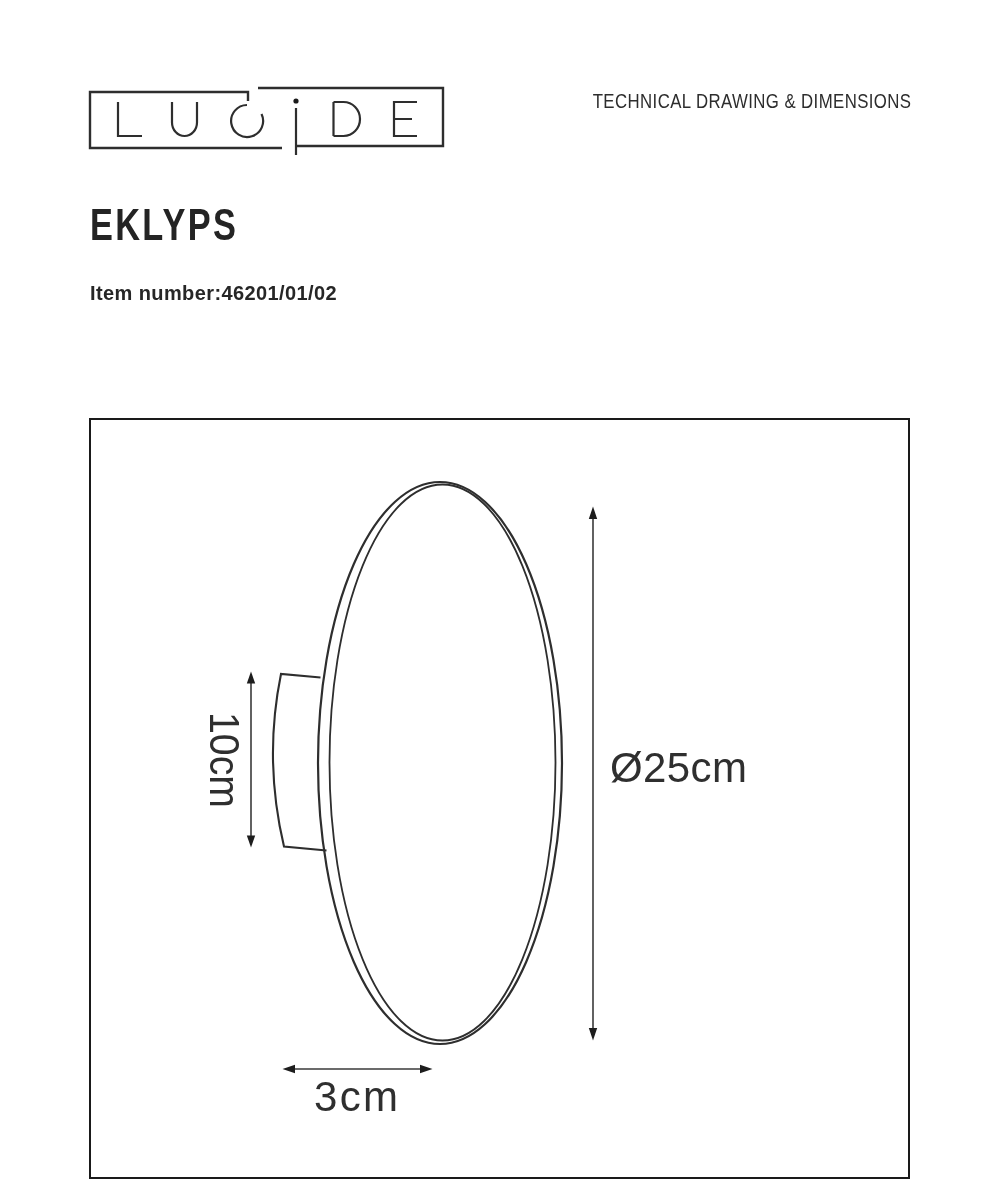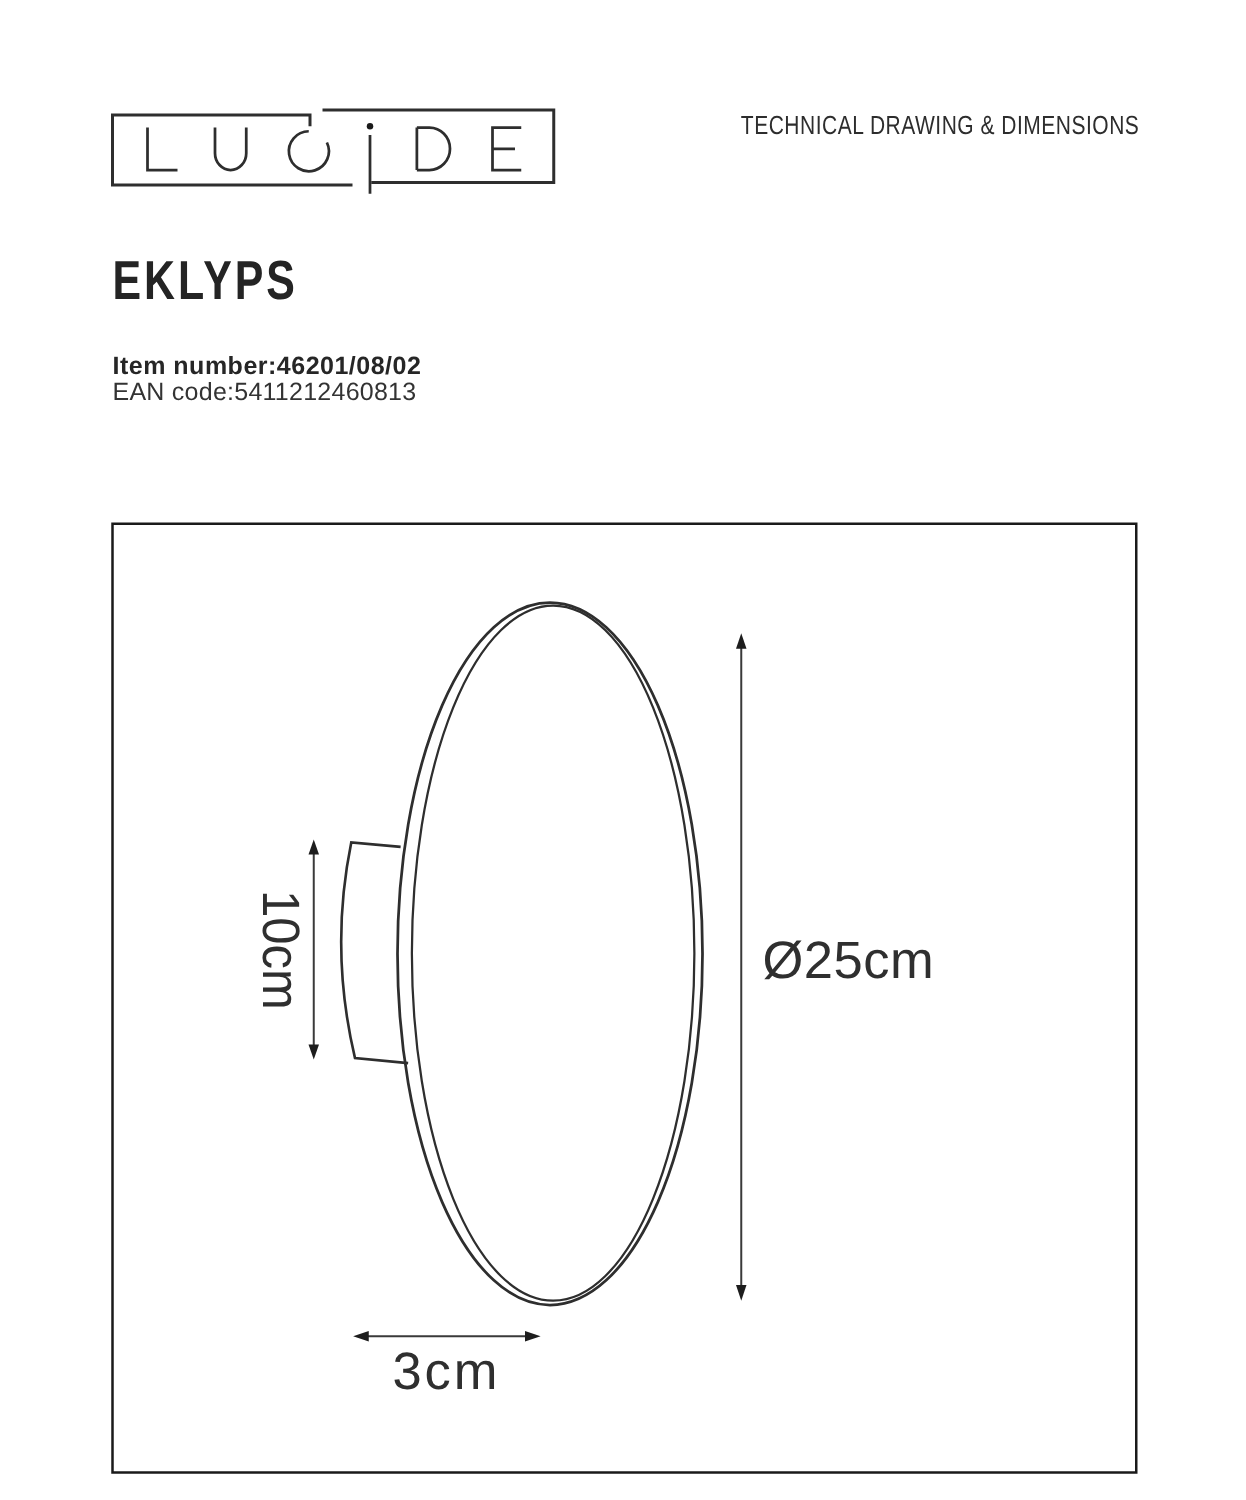--- a/index.html
+++ b/index.html
@@ -56,22 +56,21 @@
   <path class="stroke" stroke-width="2.2" d="M 296,108 L 296,155"></path>
   <path class="stroke" stroke-width="2.2" d="M 333.5,102 L 333.5,136 M 333.5,102 L 343.5,102 A 16.5,17 0 0 1 343.5,136 L 333.5,136"></path>
   <path class="stroke" stroke-width="2.2" d="M 417,102 L 394,102 L 394,136 L 417,136 M 394,119 L 412,119"></path>
 </svg>
 
 <div id="sheet-title" class="abs">TECHNICAL DRAWING &amp; DIMENSIONS</div>
 
 <div id="product-name" class="abs">EKLYPS</div>
 
 <div id="codes" class="abs">
-  <div id="item-number">Item number:46201/08/02</div>
-  <div id="ean-code">EAN code:5411212460813</div>
+  <div id="item-number">Item number:46201/01/02</div>
 </div>
 
 <svg id="drawing-svg" class="abs" viewBox="88 417 824 764" role="img">
 
   <rect x="90" y="419" width="819" height="759" fill="none" stroke="#1a1a1a" stroke-width="2"></rect>
 
   <ellipse cx="440" cy="763" rx="122" ry="281" class="stroke" stroke-width="2.2"></ellipse>
   <ellipse cx="442.5" cy="762.5" rx="113" ry="278" class="stroke" stroke-width="1.8"></ellipse>
 
   <path class="stroke" stroke-width="2.1" d="M 320.5,677.5 L 281,674 Q 263.5,760 284,846.5 L 326.5,850.5"></path>

